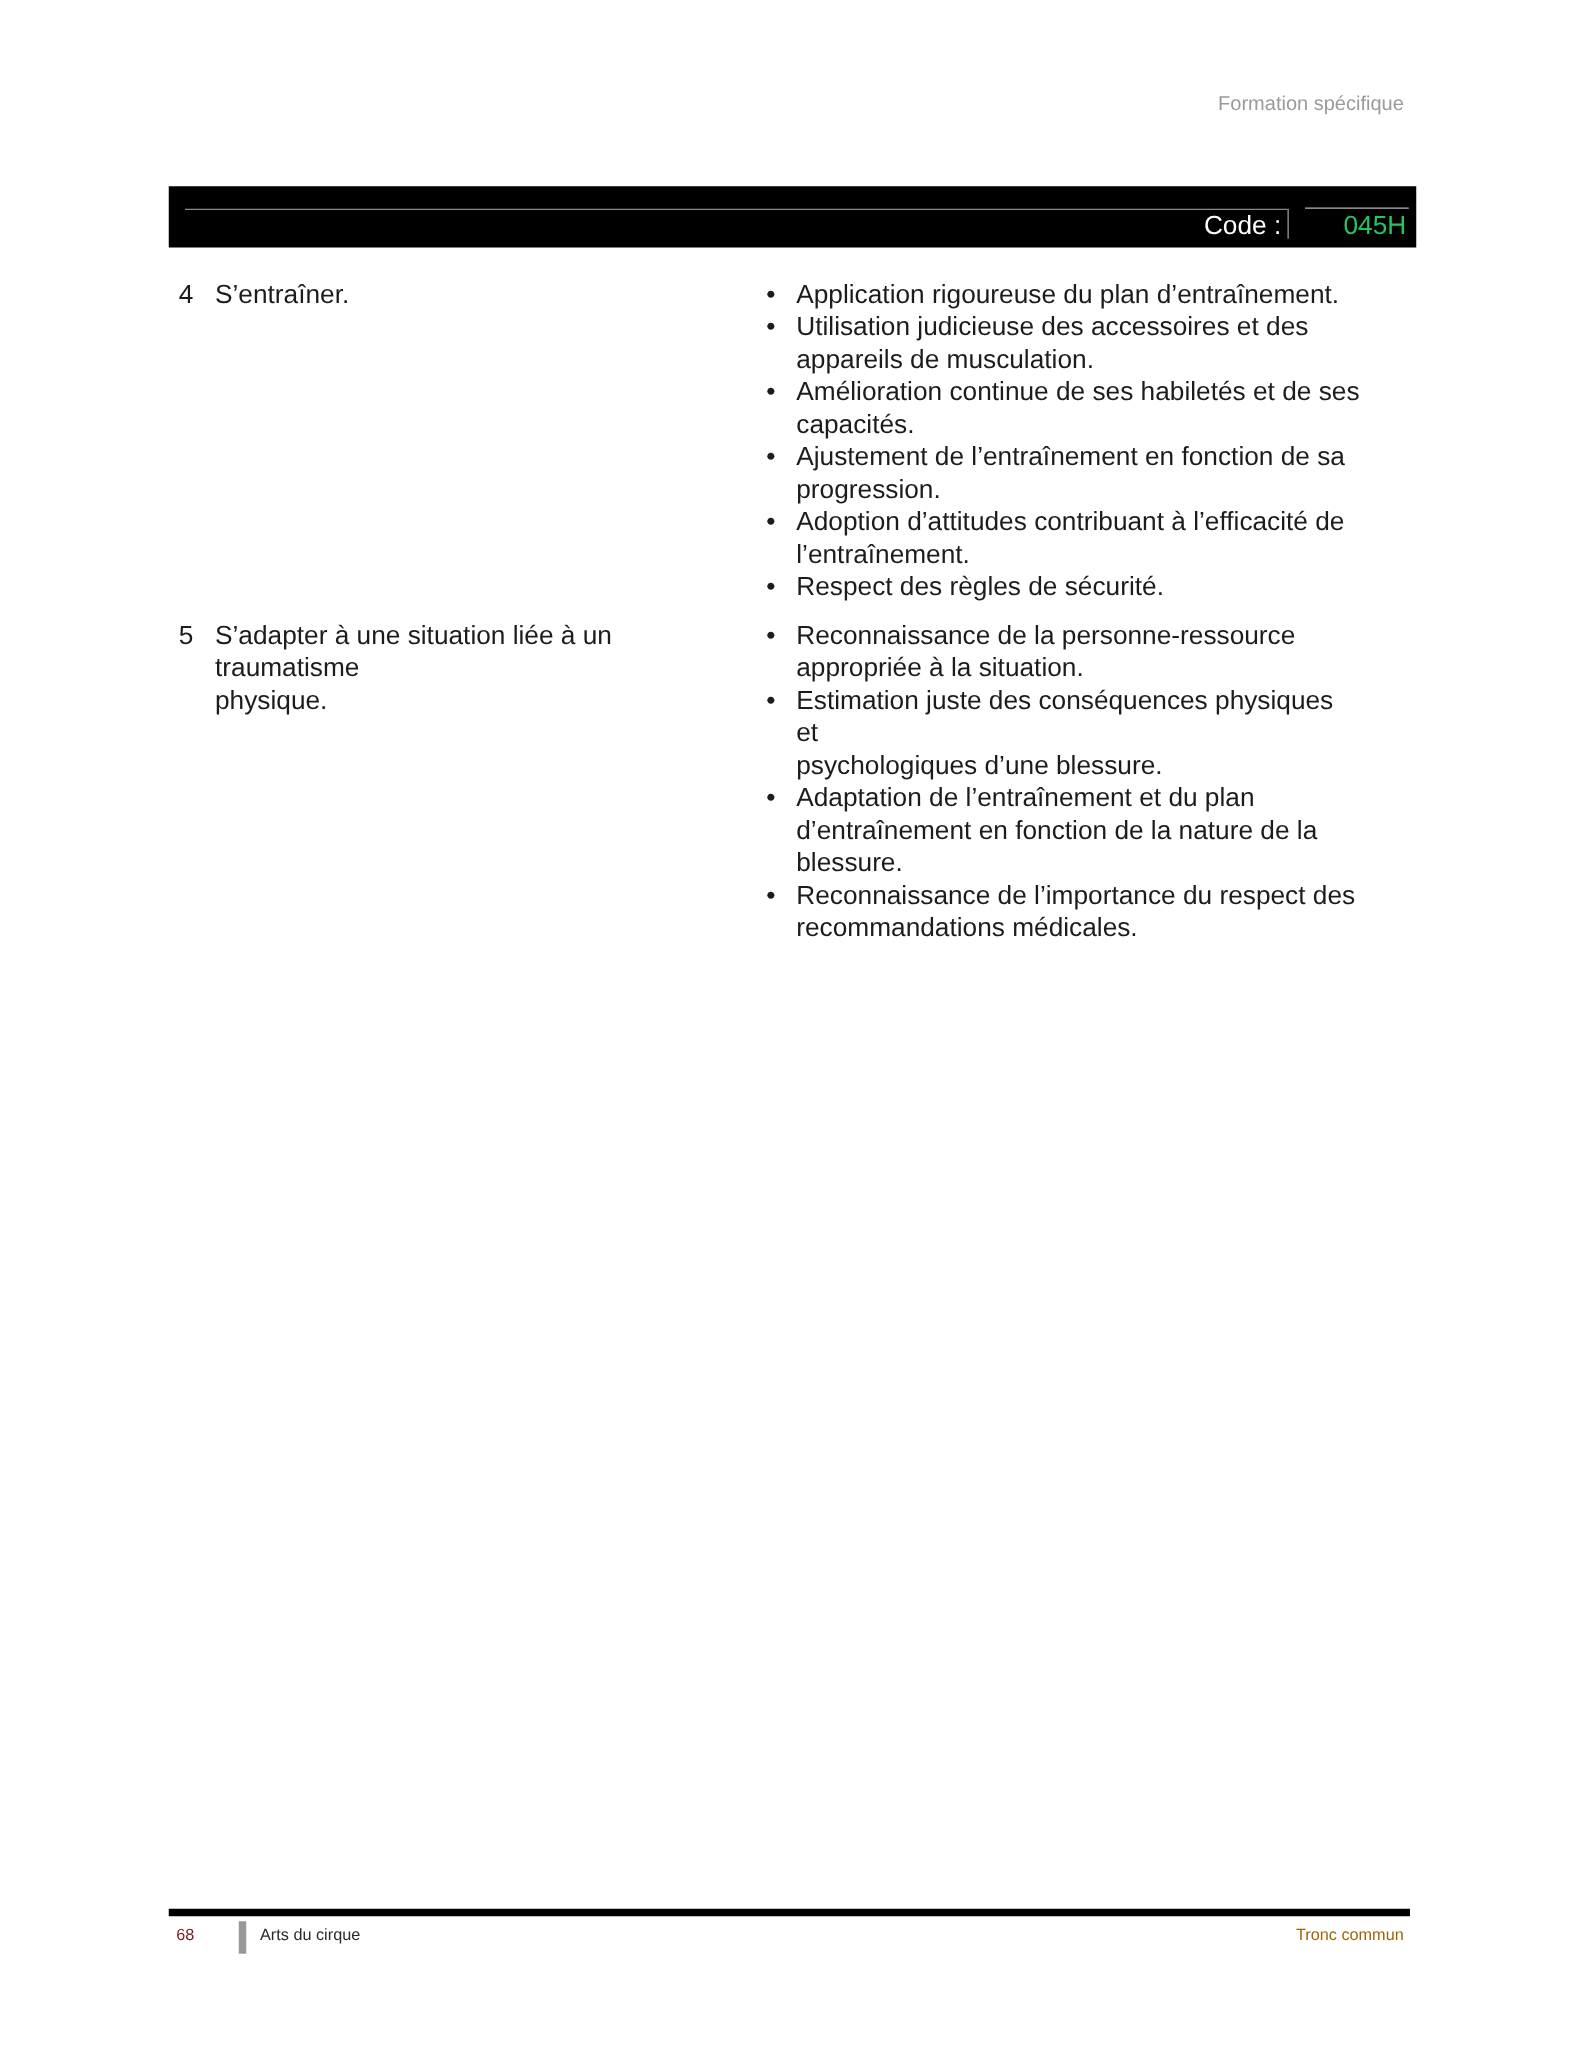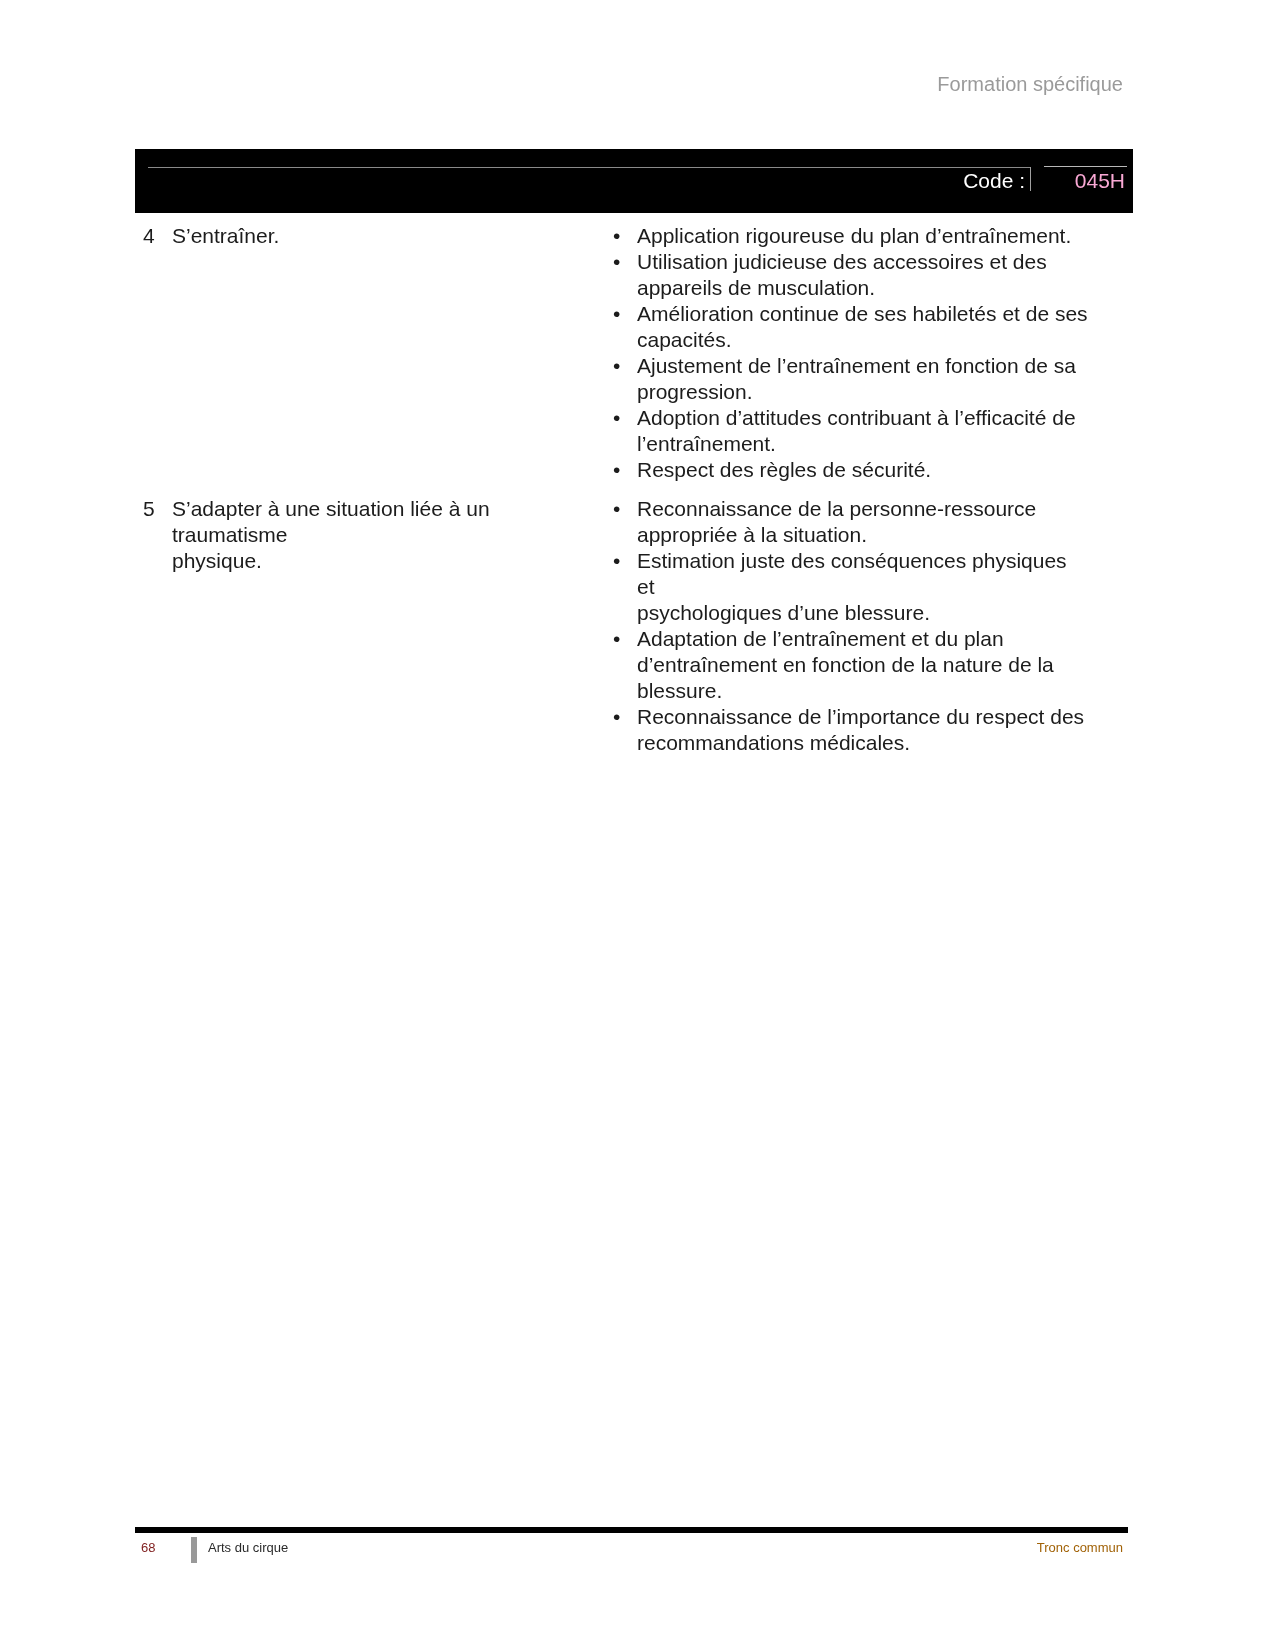--- a/index.html
+++ b/index.html
@@ -15,33 +15,33 @@
     font-family: "Liberation Sans", "DejaVu Sans", sans-serif;
     color: #1c1c1c;
     overflow: hidden;
   }
 
   
   .running-title {
     position: absolute;
     top: 72px;
     right: 152px;
-    font-size: 20px;
+    font-size: 16px;
     line-height: 24px;
     color: #9a9a9a;
     white-space: nowrap;
   }
 
   
   .code-bar {
     position: absolute;
     left: 135px;
     top: 149px;
     width: 998px;
-    height: 64px;
+    height: 49px;
     background: #000000;
   }
   .code-bar .hline-long {
     position: absolute;
     left: 13px;
     top: 18px;
     width: 882px;
     height: 1px;
     background: #8a8a8a;
   }
@@ -67,21 +67,21 @@
     top: 20px;
     color: #ffffff;
     font-size: 21px;
     line-height: 24px;
     white-space: nowrap;
   }
   .code-bar .code-value {
     position: absolute;
     right: 8px;
     top: 20px;
-    color: #f9a8d4;
+    color: #22c55e;
     font-size: 21px;
     line-height: 24px;
     white-space: nowrap;
   }
 
   
   .row {
     position: absolute;
     left: 0;
     width: 1275px;

